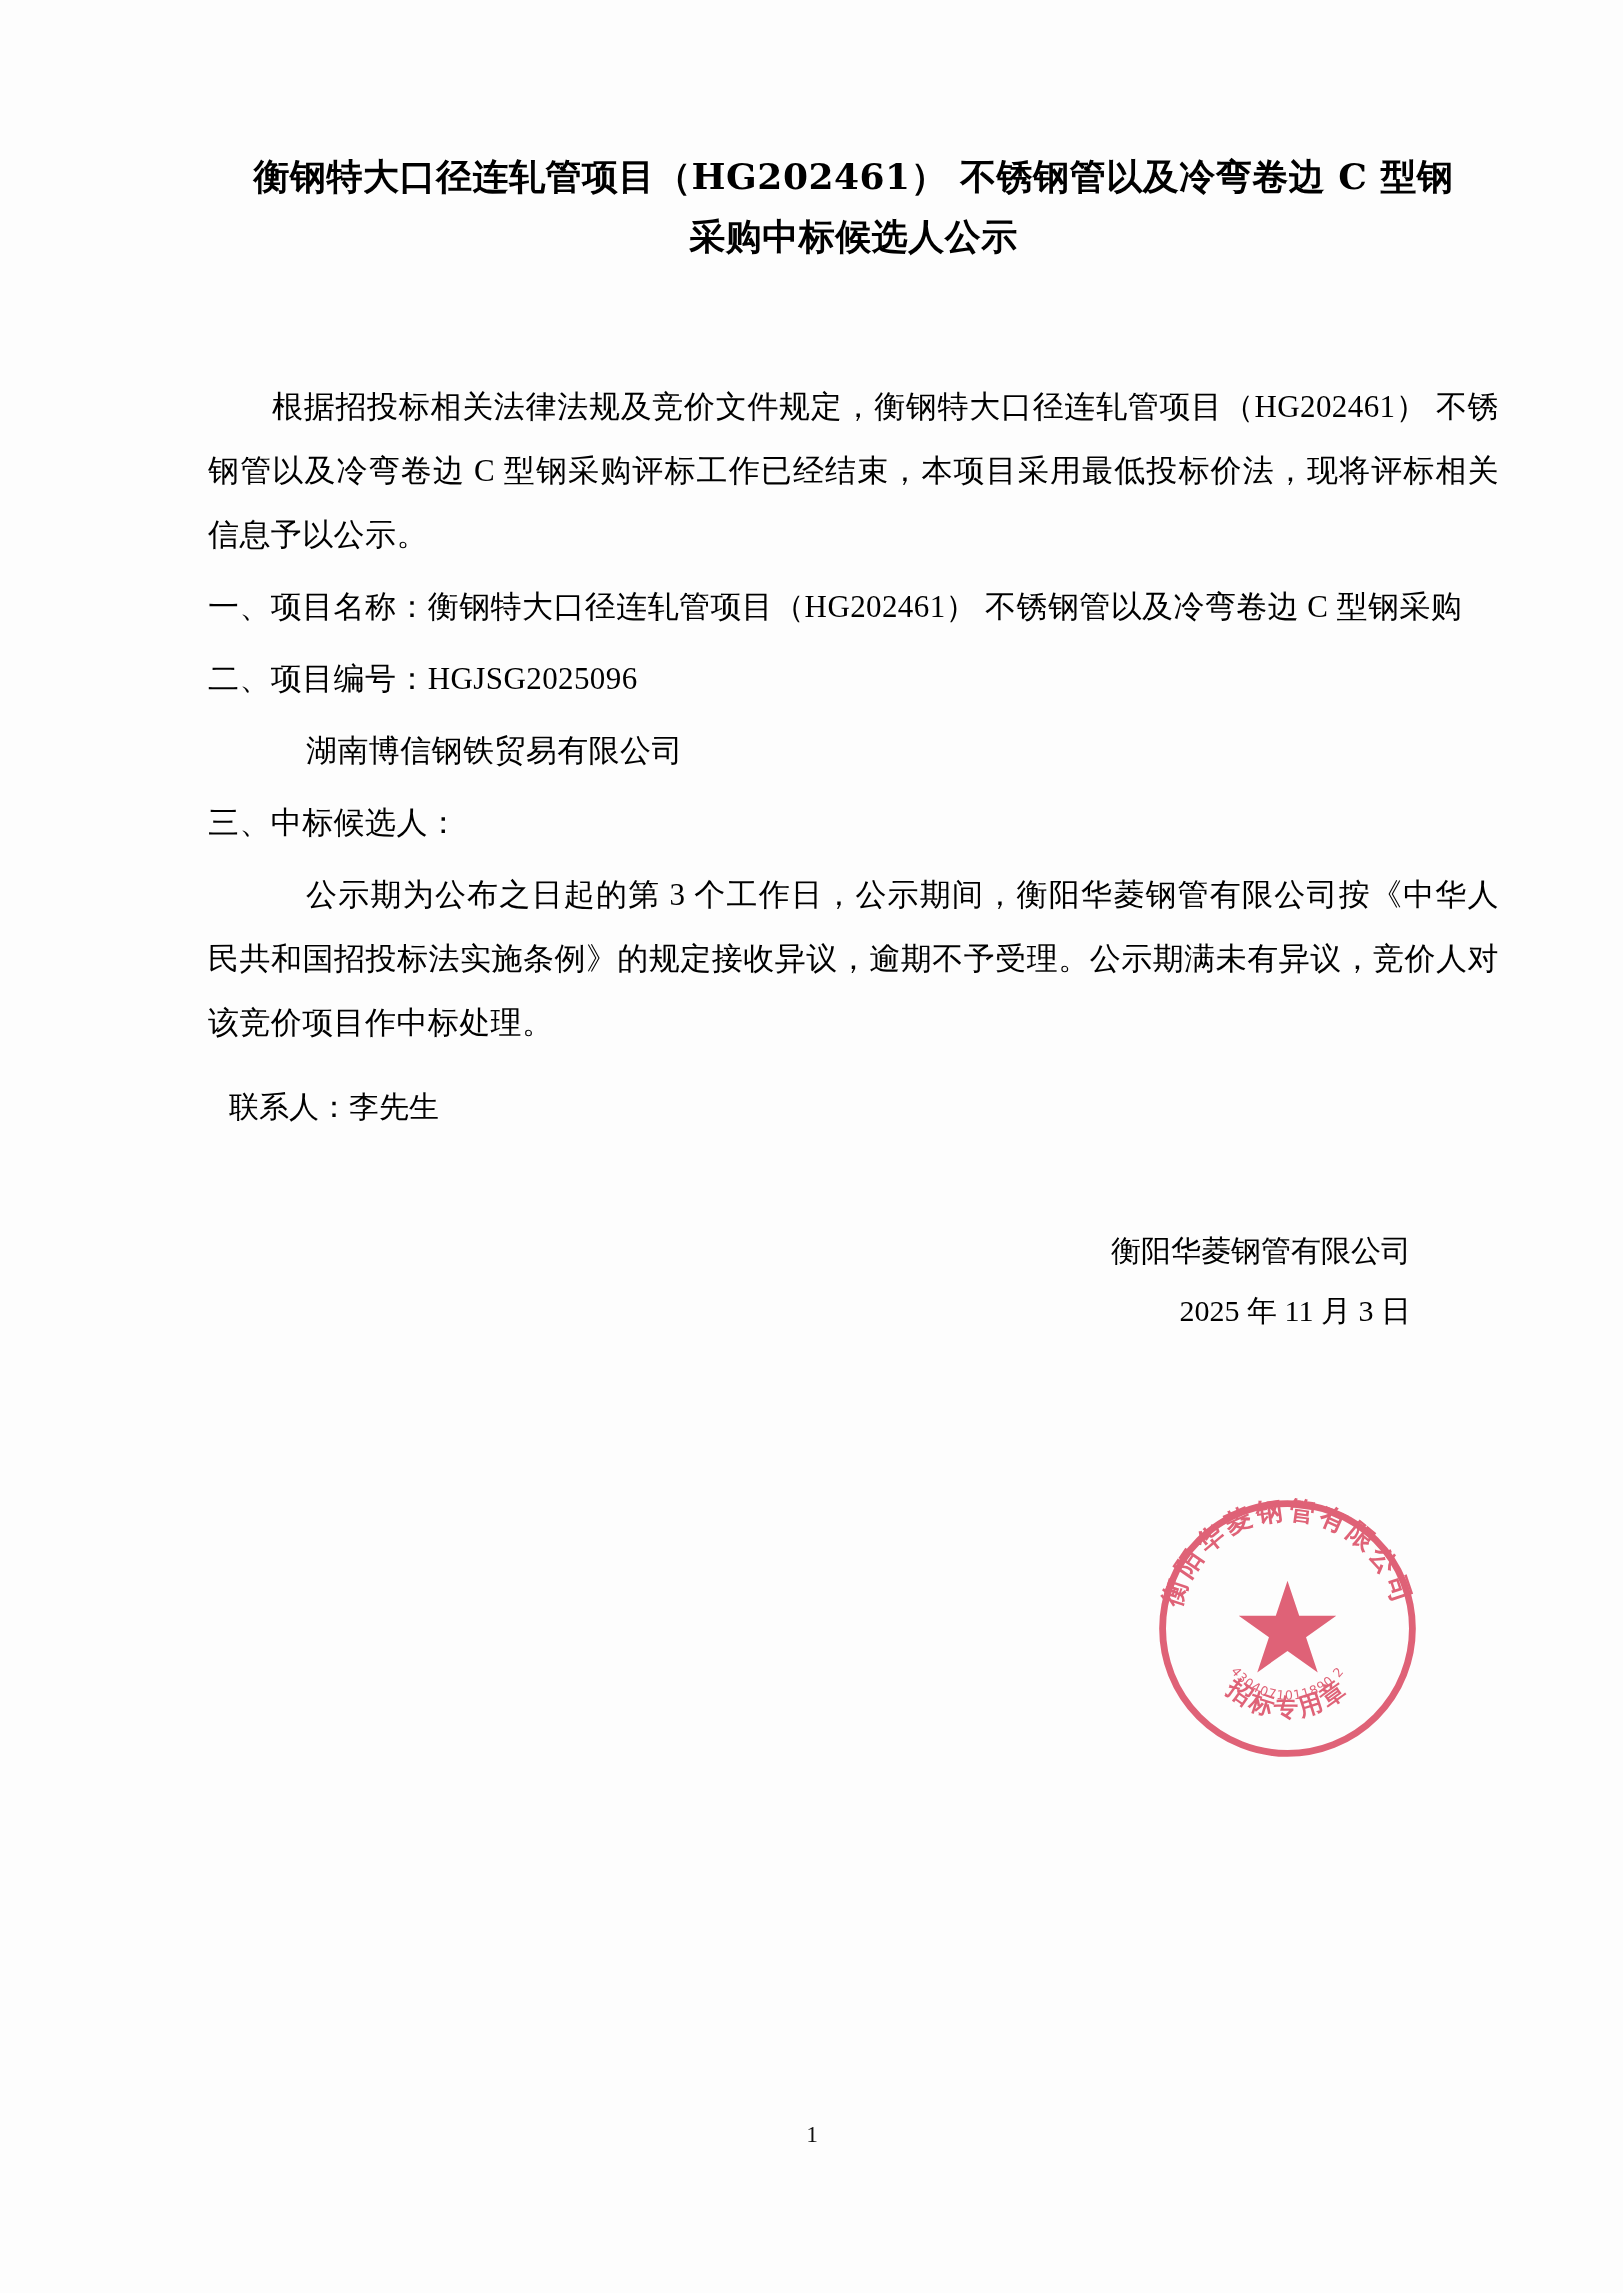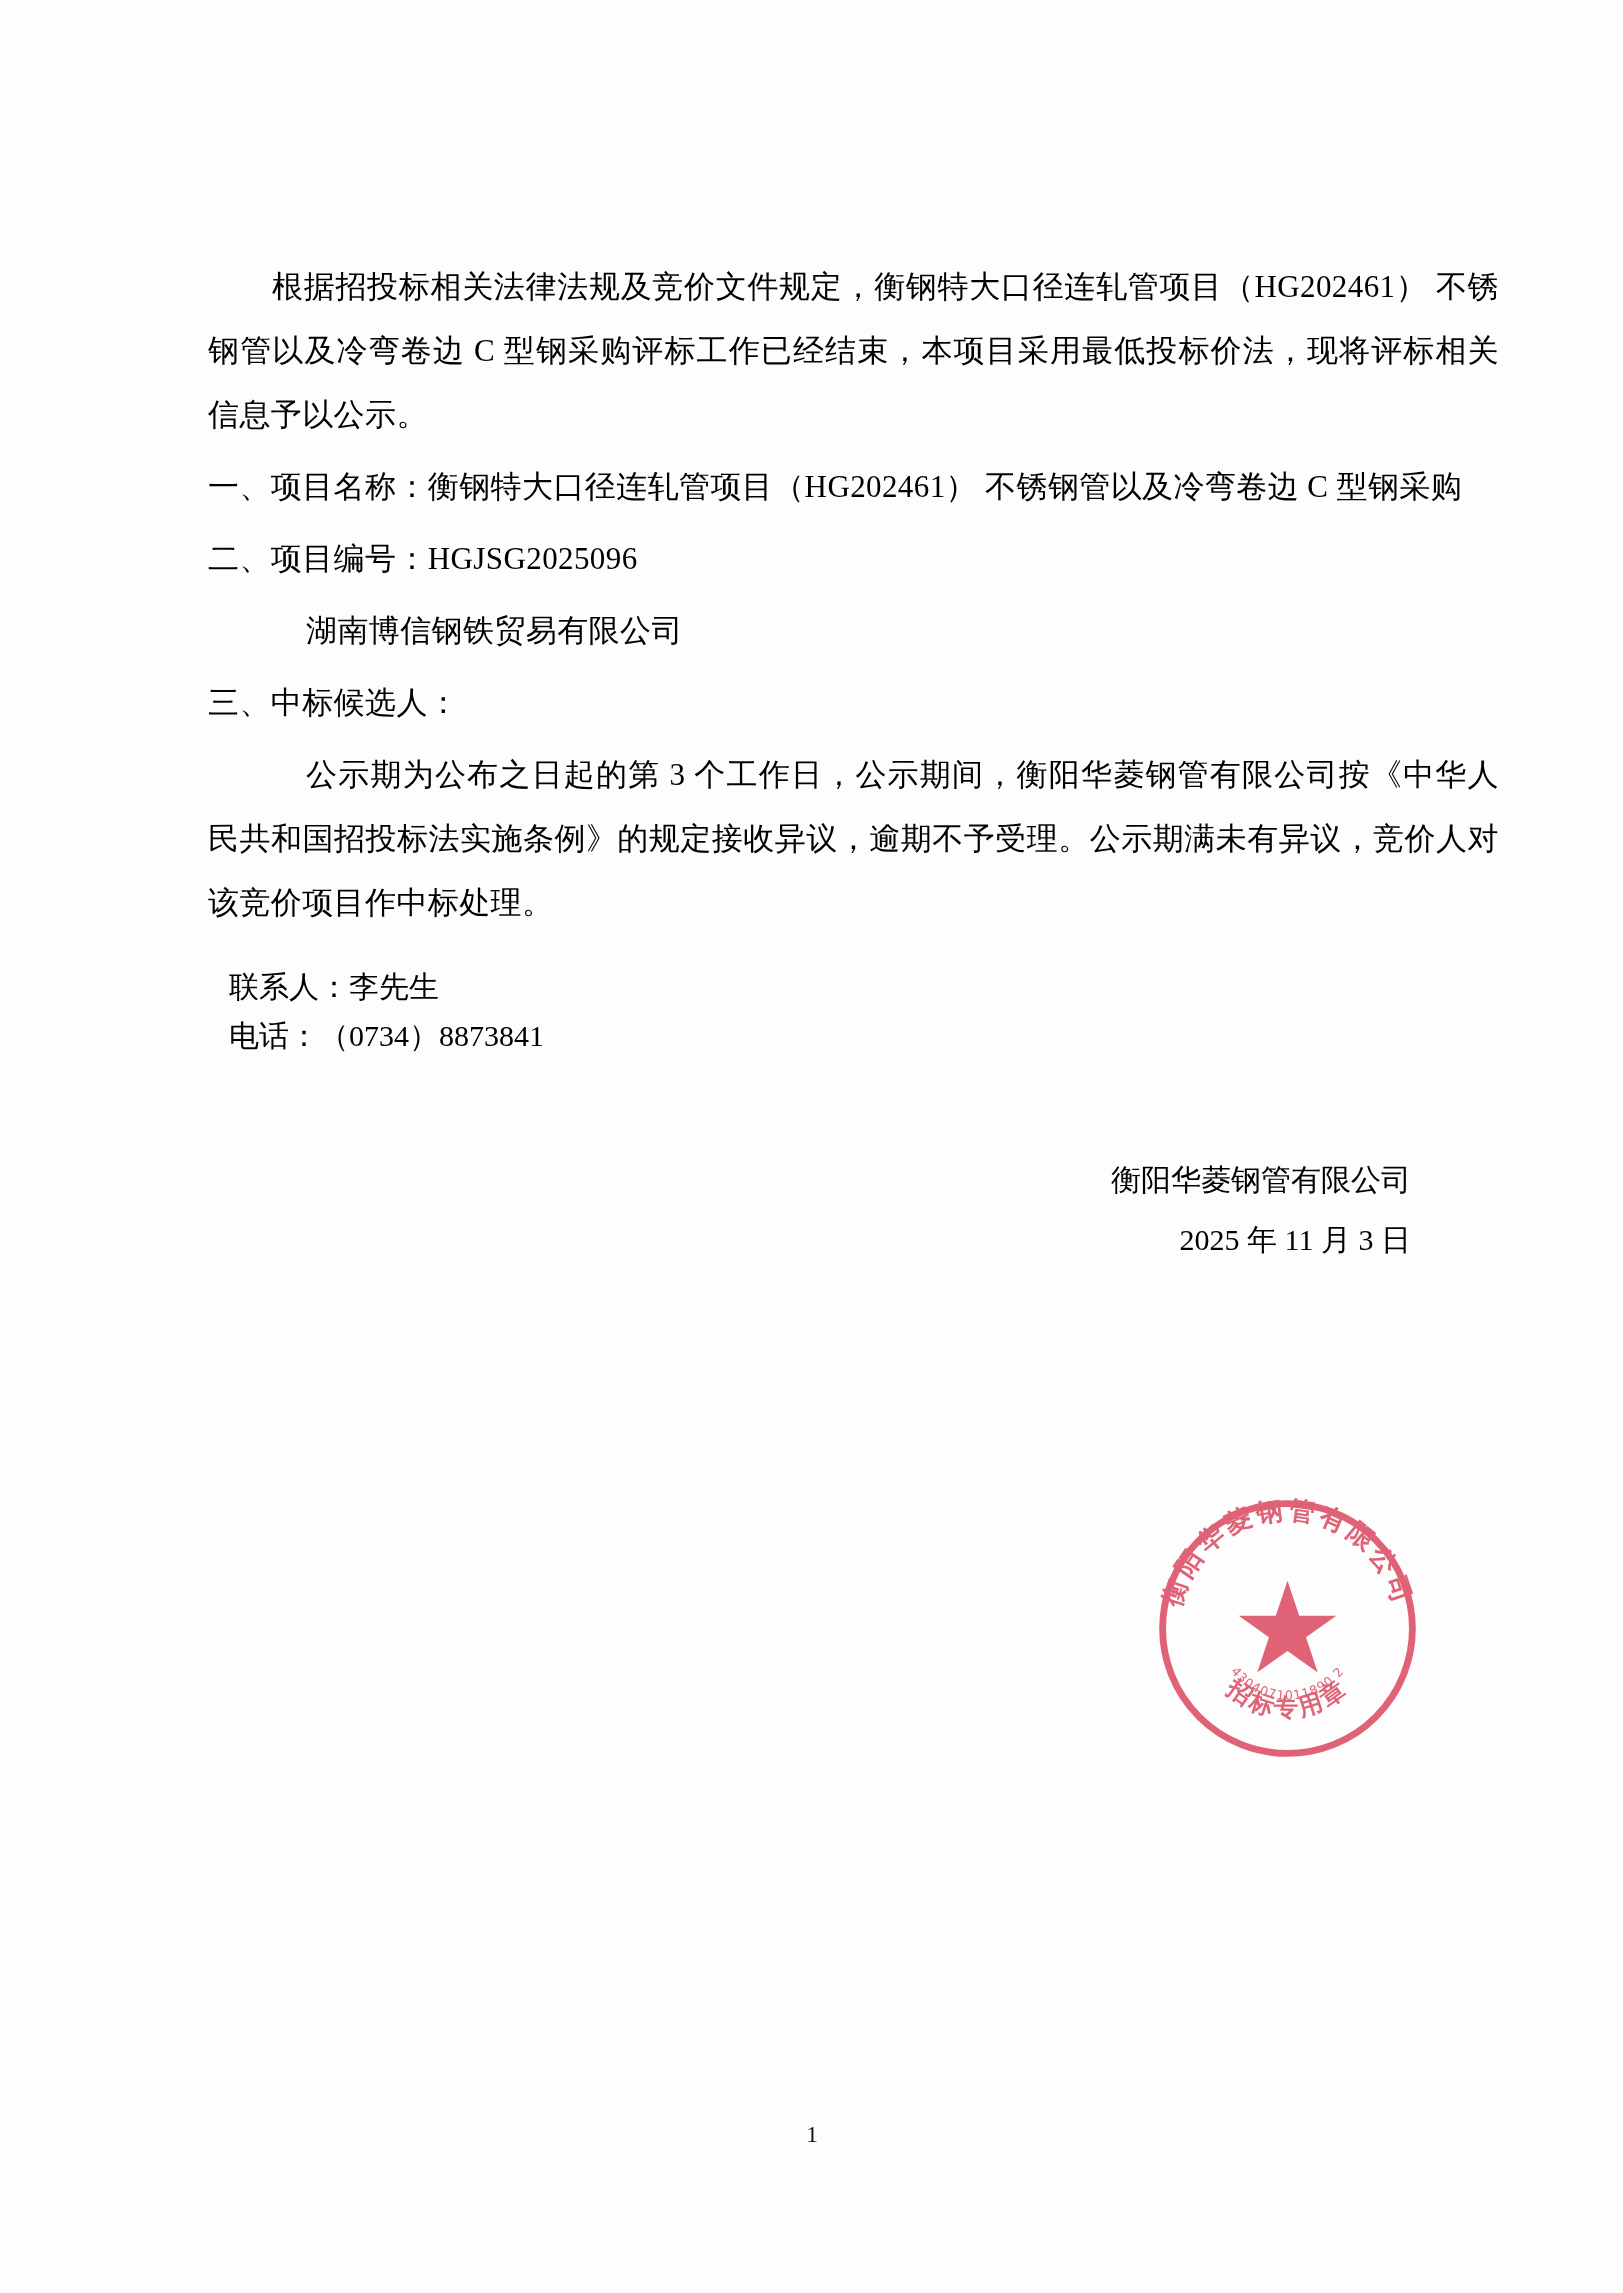--- a/index.html
+++ b/index.html
@@ -114,33 +114,36 @@
     color: #111;
   }
 </style>
 </head>
 <body>
 
 <div class="page">
 
   <div class="content">
 
+    <h1 class="doc-title">
+      <span>衡钢特大口径连轧管项目（HG202461） 不锈钢管以及冷弯卷边 C 型钢</span>
+      <span class="title-line2">采购中标候选人公示</span>
+    </h1>
 
     <div class="body-block">
       <p class="para indent2">根据招投标相关法律法规及竞价文件规定，衡钢特大口径连轧管项目（HG202461） 不锈钢管以及冷弯卷边 C 型钢采购评标工作已经结束，本项目采用最低投标价法，现将评标相关信息予以公示。</p>
       <p class="para">一、项目名称：衡钢特大口径连轧管项目（HG202461） 不锈钢管以及冷弯卷边 C 型钢采购</p>
       <p class="para">二、项目编号：HGJSG2025096</p>
       <p class="para indent3">湖南博信钢铁贸易有限公司</p>
       <p class="para">三、中标候选人：</p>
       <p class="para indent3">公示期为公布之日起的第 3 个工作日，公示期间，衡阳华菱钢管有限公司按《中华人民共和国招投标法实施条例》的规定接收异议，逾期不予受理。公示期满未有异议，竞价人对该竞价项目作中标处理。</p>
     </div>
 
     <div class="contact-block">
       <p class="contact-line">联系人：李先生</p>
-      <p class="contact-line">电话：（0734）8873841</p>
     </div>
 
     <div class="signature">
       <p class="sig-line">衡阳华菱钢管有限公司</p>
       <p class="sig-line">2025 年 11 月 3 日</p>
     </div>
 
   </div>
 
   <div class="seal">

